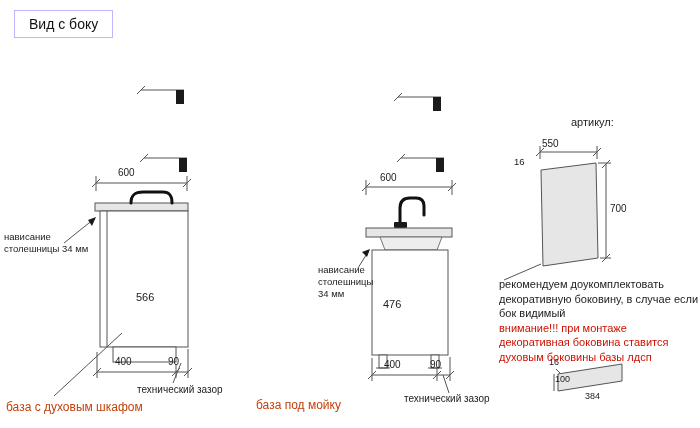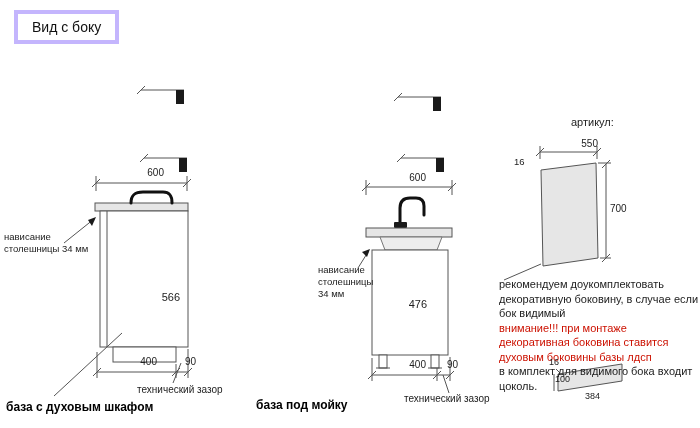--- a/index.html
+++ b/index.html
@@ -2,30 +2,30 @@
 <html><head>
 <meta charset="utf-8">
 <style>
   html,body{margin:0;padding:0;background:#888;}
   #stage{
     position:relative;width:700px;height:428px;background:#ffffff;
     font-family:"Liberation Sans", sans-serif;color:#222;overflow:hidden;
     margin:0 auto;
   }
   .abs{position:absolute;}
-  .ctr{text-align:right;}
+  .ctr{text-align:left;}
   .pre{white-space:pre-line;line-height:1.25;}
   #title-box{
-    left:14px;top:10px;border:4px solid #c4b5fd;padding:5px 14px;
+    left:14px;top:10px;border:1px solid #c4b5fd;padding:5px 14px;
     font-size:14px;color:#111;background:#fff;
   }
   .dim{font-size:10px;color:#222;}
   .dim-big{font-size:11px;color:#222;}
   .small-lbl{font-size:9.5px;color:#222;}
-  .bold-lbl{font-size:12px;font-weight:bold;color:#000000;}
+  .bold-lbl{font-size:12px;font-weight:normal;color:#c2410c;}
   #artikul{font-size:11px;color:#222;margin-left:35px;}
   #notes{left:499px;top:277px;width:200px;font-size:11px;line-height:1.32;}
   #notes span{display:block;}
   .note-black{color:#222;}
   .note-red{color:#cc1100;}
   .tiny{font-size:9px;color:#222;}
   svg{position:absolute;left:0;top:0;}
   svg line{stroke:#555;stroke-width:1;}
   .solid{fill:#1a1a1a;stroke:none;}
   .fillwhite{fill:#ffffff;stroke:#555;stroke-width:1;}
@@ -185,20 +185,19 @@
   <div class="abs bold-lbl" style="left:256px;top:398px;">база под мойку</div>
 
   <div id="artikul" class="abs" style="left:536px;top:116px;">артикул:</div>
   <div class="abs dim ctr" style="left:542px;top:138px;width:56px;">550</div>
   <div class="abs small-lbl" style="left:514px;top:156px;">16</div>
   <div class="abs dim" style="left:610px;top:203px;">700</div>
 
   <div id="notes" class="abs">
     <span class="note-black">рекомендуем доукомплектовать декоративную боковину, в случае если бок видимый</span>
     <span class="note-red">внимание!!! при монтаже декоративная боковина ставится духовым боковины базы лдсп</span>
-    <span class="note-black">в комплект для видимого бока входит цоколь.</span>
   </div>
 
   <div class="abs tiny" style="left:549px;top:357px;">16</div>
   <div class="abs tiny" style="left:532px;top:374px;padding-left:23px;">100</div>
   <div class="abs tiny" style="left:585px;top:391px;">384</div>
 
 </div>
 
 </body></html>

